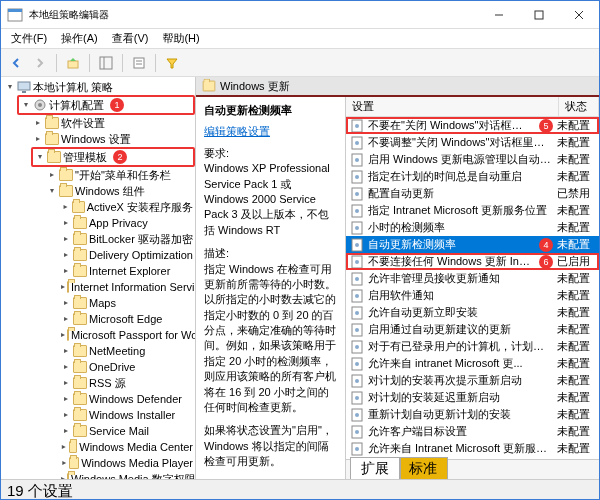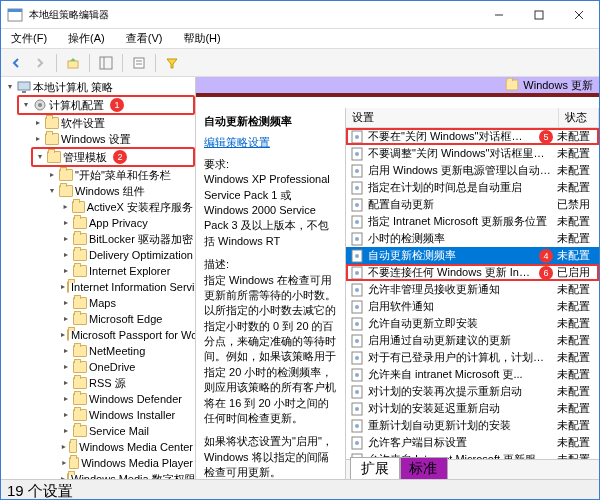--- a/index.html
+++ b/index.html
@@ -4,61 +4,61 @@
 <style>
 * { box-sizing: border-box; margin: 0; padding: 0; }
 body { font-family: "Microsoft YaHei", "Segoe UI", sans-serif; font-size: 11px; background: #fff; width: 600px; height: 500px; overflow: hidden; }
 .window { width: 600px; height: 500px; border: 1px solid #3a7bd5; display: flex; flex-direction: column; }
 .titlebar { height: 28px; background: #fff; display: flex; align-items: center; padding: 0 0 0 6px; border-bottom: 1px solid #ddd; }
 .titlebar .icon { width: 16px; height: 16px; margin-right: 6px; }
 .titlebar .title { flex: 1; font-size: 10px; }
 .winbtns { display: flex; }
 .winbtn { width: 40px; height: 28px; display: flex; align-items: center; justify-content: center; }
 .winbtn svg { width: 10px; height: 10px; }
-.menubar { height: 20px; display: flex; align-items: center; padding: 0 4px; gap: 9px; font-size: 11px; border-bottom: 1px solid #ddd; }
+.menubar { height: 20px; display: flex; align-items: center; padding: 0 4px; gap: 2px; font-size: 11px; border-bottom: 1px solid #ddd; }
 .menuitem { padding: 2px 6px; }
 .toolbar { height: 28px; display: flex; align-items: center; padding: 0 4px; gap: 2px; border-bottom: 1px solid #ddd; background: #f5f5f5; }
 .tbtn { width: 22px; height: 22px; display: flex; align-items: center; justify-content: center; border: 1px solid transparent; }
 .tsep { width: 1px; height: 18px; background: #ccc; margin: 0 3px; }
 .body { flex: 1; display: flex; overflow: hidden; }
 .treepane { width: 195px; border-right: 1px solid #ccc; overflow-y: auto; overflow-x: hidden; padding: 2px 0; }
 .tree ul { list-style: none; padding-left: 14px; }
 .tree > ul { padding-left: 2px; }
 .tree li { white-space: nowrap; line-height: 16px; }
 .node { display: flex; align-items: center; gap: 2px; padding: 0 2px; }
 .exp { width: 10px; height: 10px; display: inline-flex; align-items: center; justify-content: center; font-size: 8px; color: #555; }
 .fld { width: 14px; height: 12px; background: #ffe9a8; border: 1px solid #d4b05a; border-radius: 1px; display: inline-block; position: relative; }
 .fld::before { content: ""; position: absolute; top: -3px; left: 0; width: 5px; height: 3px; background: #ffe9a8; border: 1px solid #d4b05a; border-bottom: none; border-radius: 1px 1px 0 0; }
 .gear { width: 14px; height: 14px; }
 .comp { width: 14px; height: 14px; }
 .hl { border: 2px solid #e33; border-radius: 2px; padding: 0 2px !important; }
 .badge { display: inline-flex; width: 14px; height: 14px; background: #e33; color: #fff; border-radius: 50%; align-items: center; justify-content: center; font-size: 9px; margin-left: 4px; }
 .rightpane { flex: 1; display: flex; flex-direction: column; overflow: hidden; }
-.paneheader { height: 20px; background: #c4b5fd; border-bottom: 4px solid #7f1d1d; display: flex; align-items: center; padding: 0 6px; gap: 4px; justify-content: flex-end; }
+.paneheader { height: 20px; background: #e5e5e5; border-bottom: 2px solid #7f1d1d; display: flex; align-items: center; padding: 0 6px; gap: 4px; }
 .paneheader .fld { transform: scale(0.9); }
-.rightbody { flex: 1; display: flex; overflow: hidden; margin-top: 11px; }
+.rightbody { flex: 1; display: flex; overflow: hidden; }
 .descpane { width: 150px; border-right: 1px solid #ccc; padding: 6px 8px; overflow-y: auto; font-size: 11px; line-height: 1.4; }
 .descpane .setting-name { font-weight: bold; margin-bottom: 6px; }
 .descpane a { color: #0066cc; text-decoration: underline; display: block; margin-bottom: 6px; }
 .descpane .sect { margin-bottom: 8px; }
 .listpane { flex: 1; display: flex; flex-direction: column; overflow: hidden; }
 .listhead { height: 20px; display: flex; background: #f7f7f7; border-bottom: 1px solid #ddd; }
 .listhead .col { padding: 2px 6px; border-right: 1px solid #ddd; font-size: 11px; }
 .col-name { flex: 1; }
 .col-state { width: 40px; }
 .listbody { flex: 1; overflow-y: auto; }
 .row { display: flex; align-items: center; height: 17px; padding: 0 4px; gap: 4px; }
 .row .ricon { width: 14px; height: 14px; flex-shrink: 0; }
 .row .rname { flex: 1; overflow: hidden; text-overflow: ellipsis; white-space: nowrap; font-size: 11px; }
 .row .rstate { width: 38px; font-size: 11px; text-align: left; }
 .row.sel { background: #0078d7; color: #fff; }
 .row.hl2 { outline: 2px solid #e33; outline-offset: -2px; }
 .tabstrip { height: 20px; border-top: 1px solid #ccc; display: flex; align-items: flex-end; padding: 0 4px; gap: 0; background: #f5f5f5; }
 .tab { padding: 2px 10px; border: 1px solid #aaa; border-bottom: none; background: #fff; font-size: 14px; position: relative; top: 1px; }
-.tab.inactive { background: #a21caf; padding-left: 8px; }
+.tab.inactive { background: #eab308; padding-left: 8px; }
 .statusbar { height: 20px; border-top: 1px solid #ccc; padding: 2px 6px; font-size: 15px; background: #f0f0f0; }
 
 .treepane::-webkit-scrollbar, .listbody::-webkit-scrollbar, .descpane::-webkit-scrollbar { width: 14px; }
 .treepane::-webkit-scrollbar-thumb, .listbody::-webkit-scrollbar-thumb, .descpane::-webkit-scrollbar-thumb { background: #c8c8c8; border: 3px solid #f0f0f0; }
 </style>
 </head>
 <body>
 
 <div class="window">
   <div class="titlebar">

